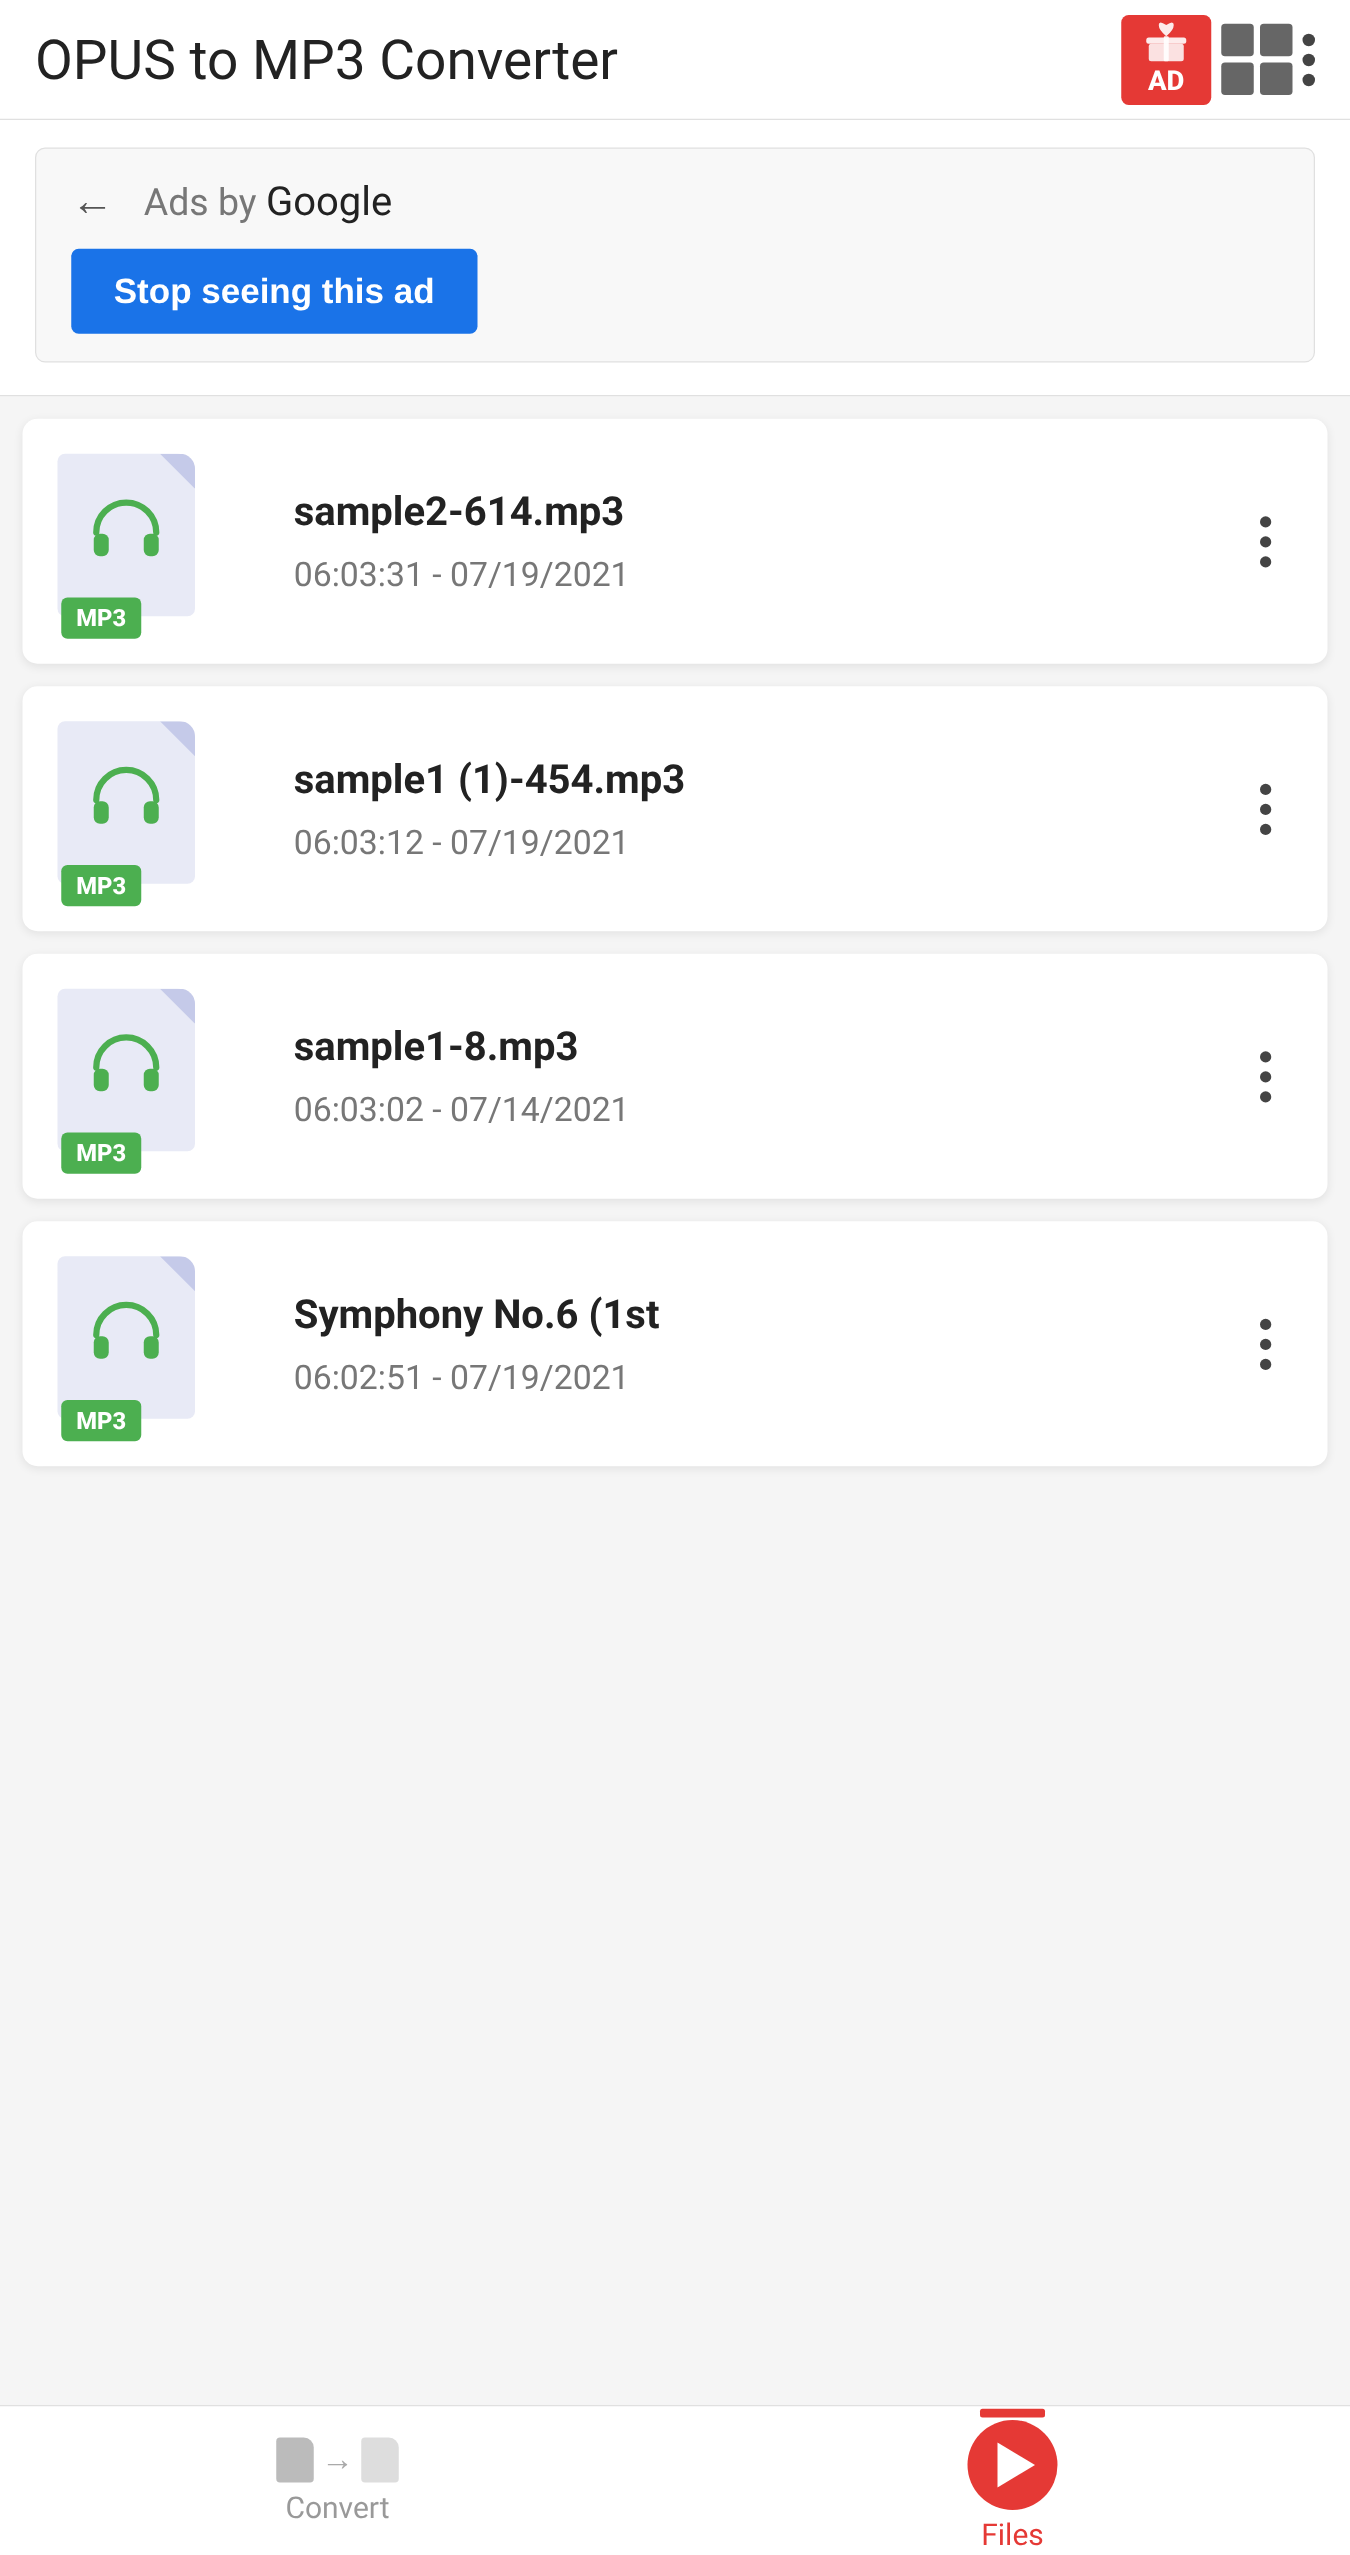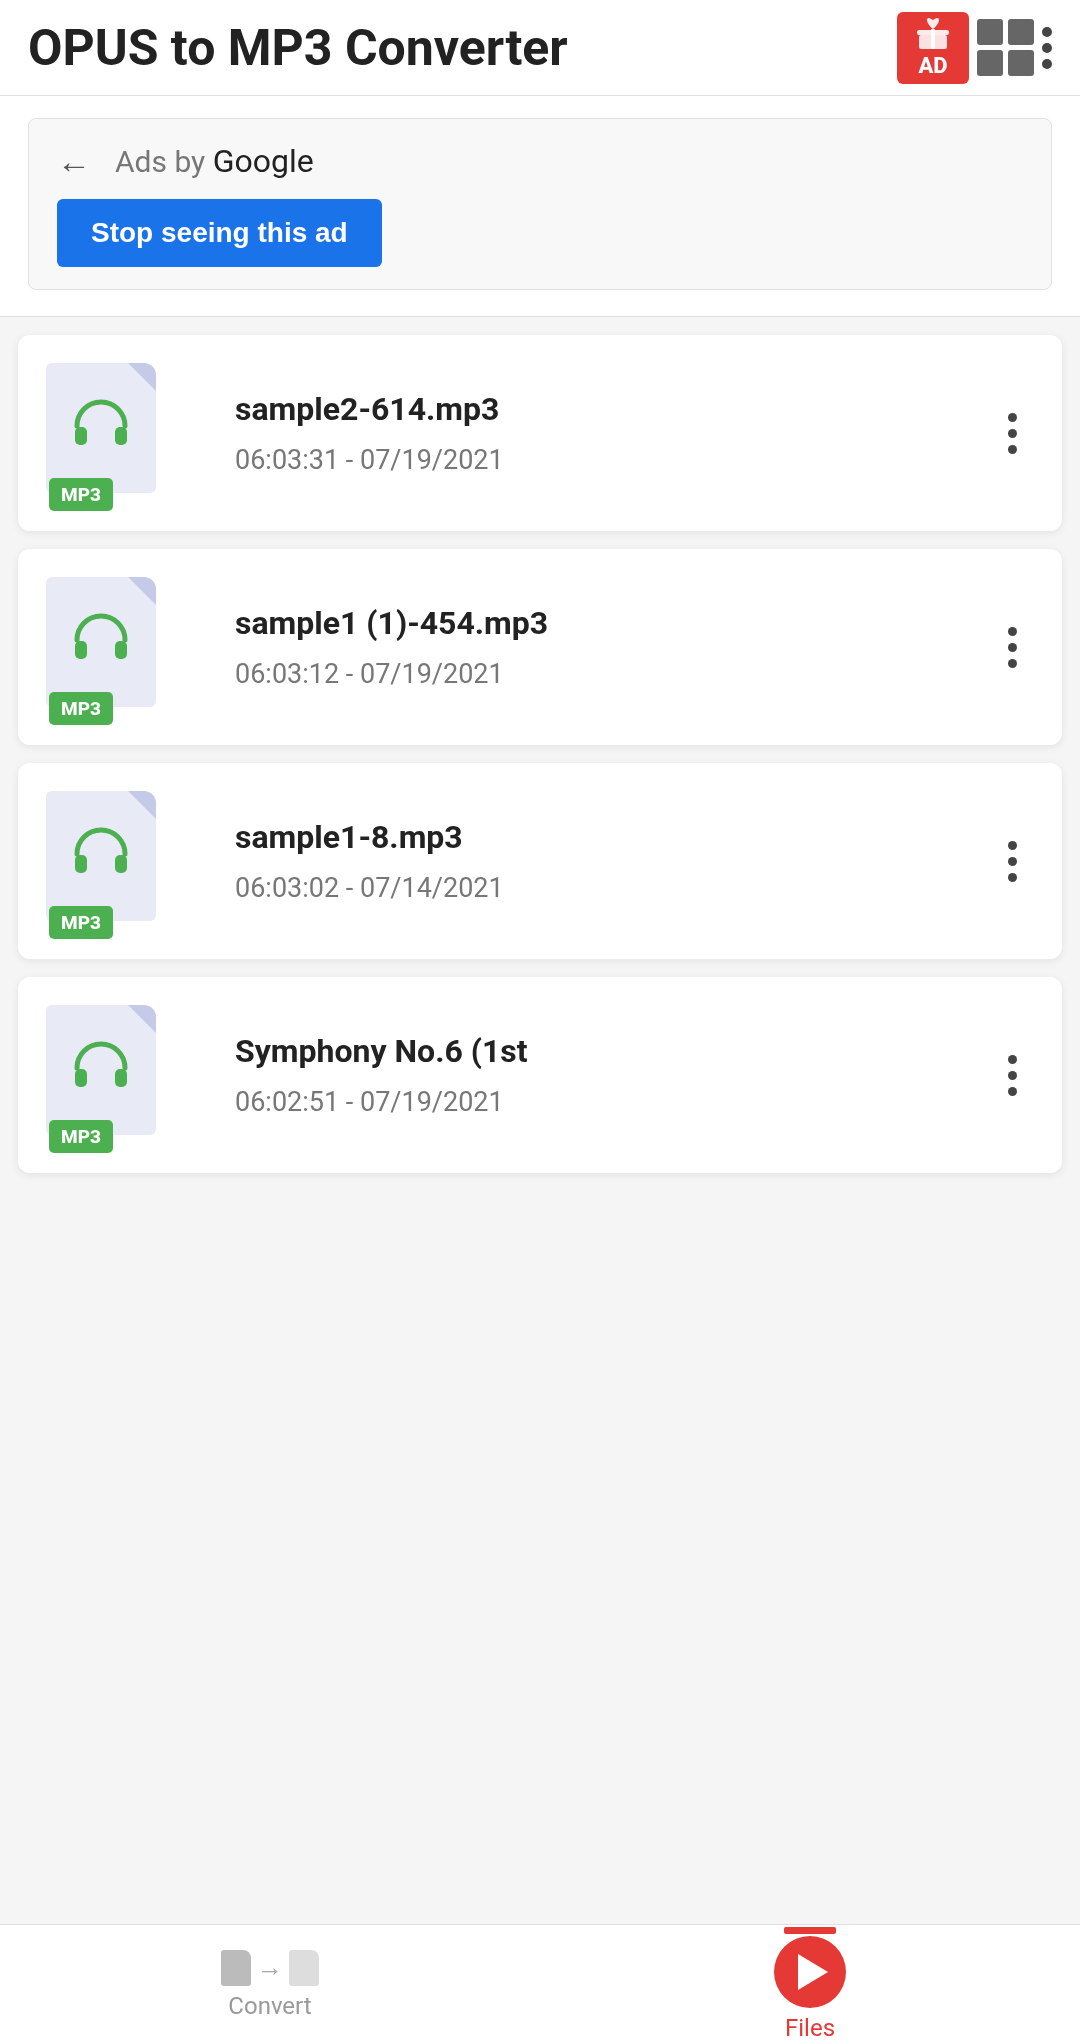--- a/index.html
+++ b/index.html
@@ -16,22 +16,22 @@
     .top-header {
       background: #ffffff;
       display: flex;
       align-items: center;
       justify-content: space-between;
       padding: 18px 28px;
       border-bottom: 1px solid #e0e0e0;
       height: 96px;
     }
     .app-title {
-      font-size: 50px;
-      font-weight: 700;
+      font-size: 44px;
+      font-weight: 400;
       color: #222;
     }
     .header-icons {
       display: flex;
       align-items: center;
       gap: 8px;
     }
     .ad-gift-icon {
       width: 72px;
       height: 72px;

